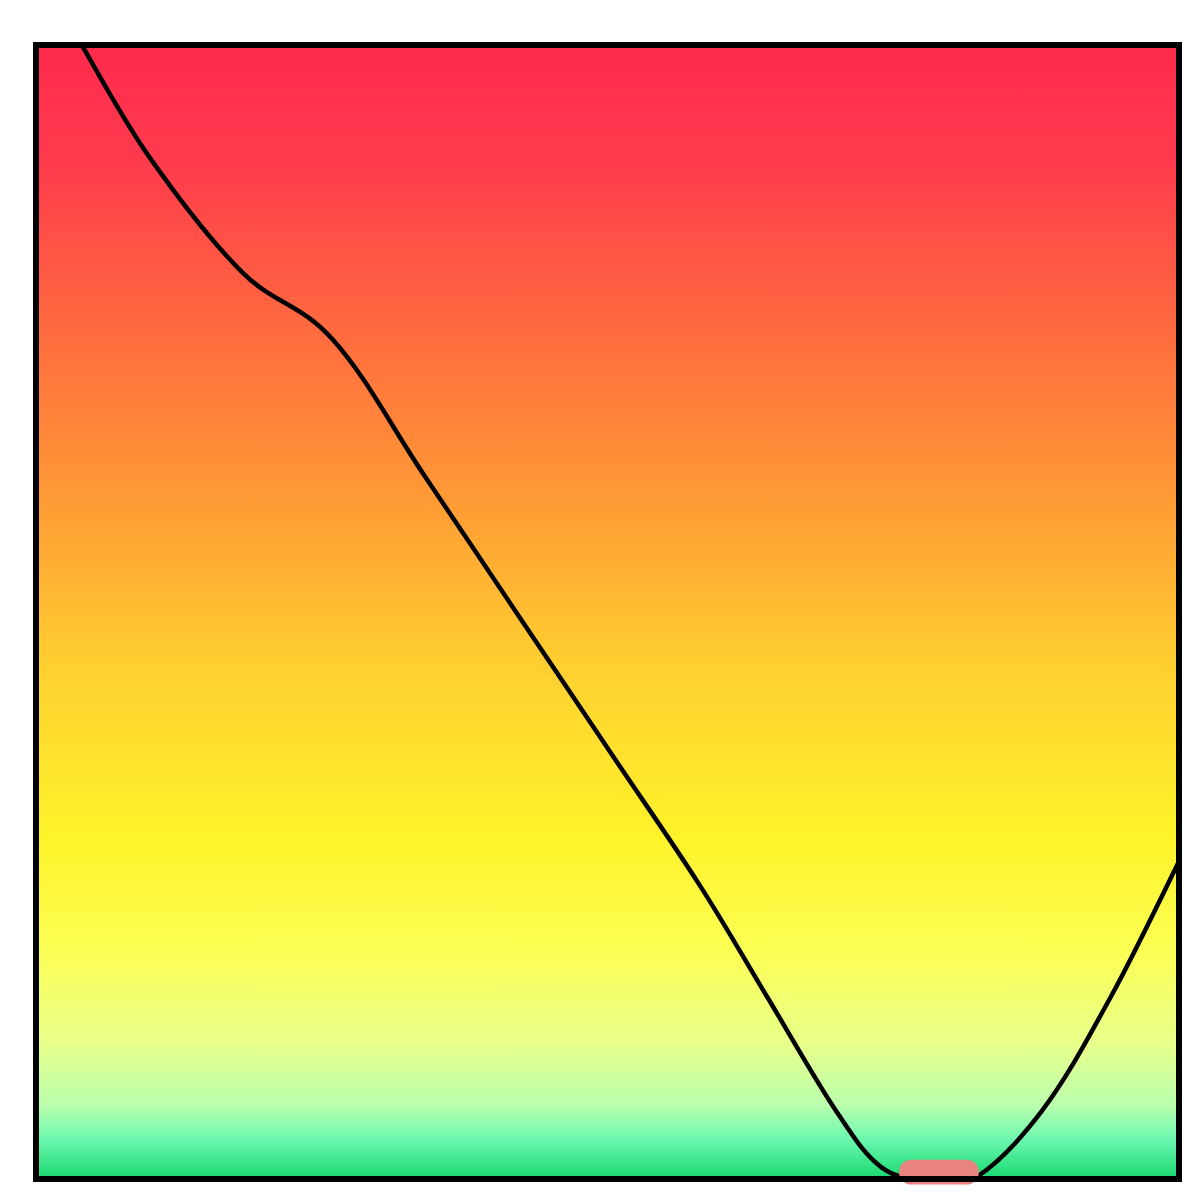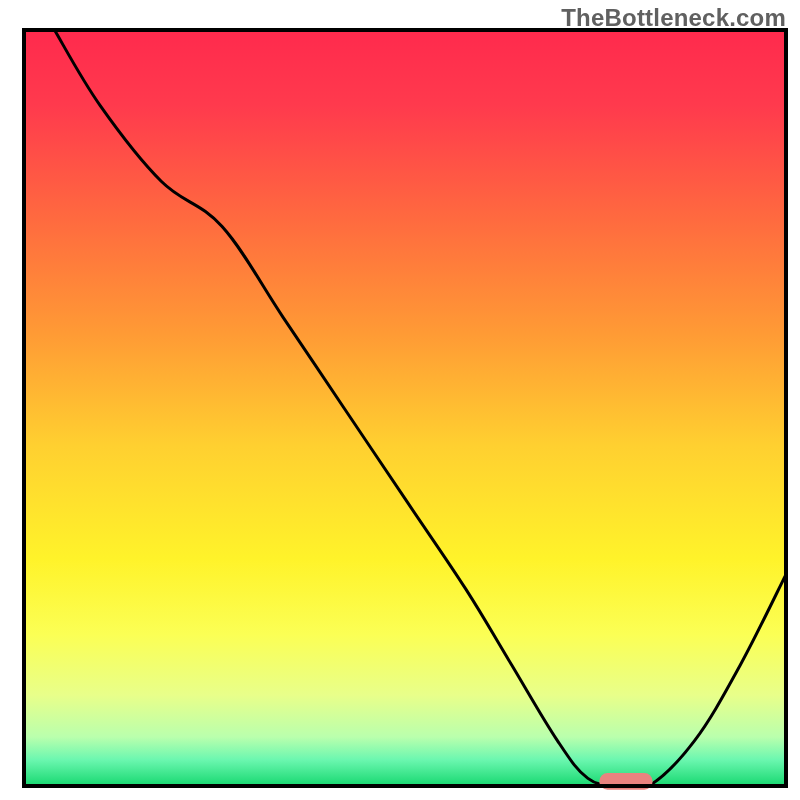--- a/index.html
+++ b/index.html
@@ -28,21 +28,20 @@
   svg.chart {
     position: absolute;
     top: 0;
     left: 0;
   }
 </style>
 </head>
 <body>
 
 <div class="frame">
-  <div class="watermark">TheBottleneck.com</div>
 
   <svg class="chart" width="800" height="800" viewBox="0 0 800 800">
     <defs>
       <linearGradient id="bg-grad" x1="0" y1="0" x2="0" y2="1">
           <stop offset="0.00%" stop-color="#ff2a4d"></stop>
           <stop offset="10.00%" stop-color="#ff3a4d"></stop>
           <stop offset="25.00%" stop-color="#ff6a3f"></stop>
           <stop offset="40.00%" stop-color="#ff9a35"></stop>
           <stop offset="55.00%" stop-color="#ffd030"></stop>
           <stop offset="70.00%" stop-color="#fff32a"></stop>

